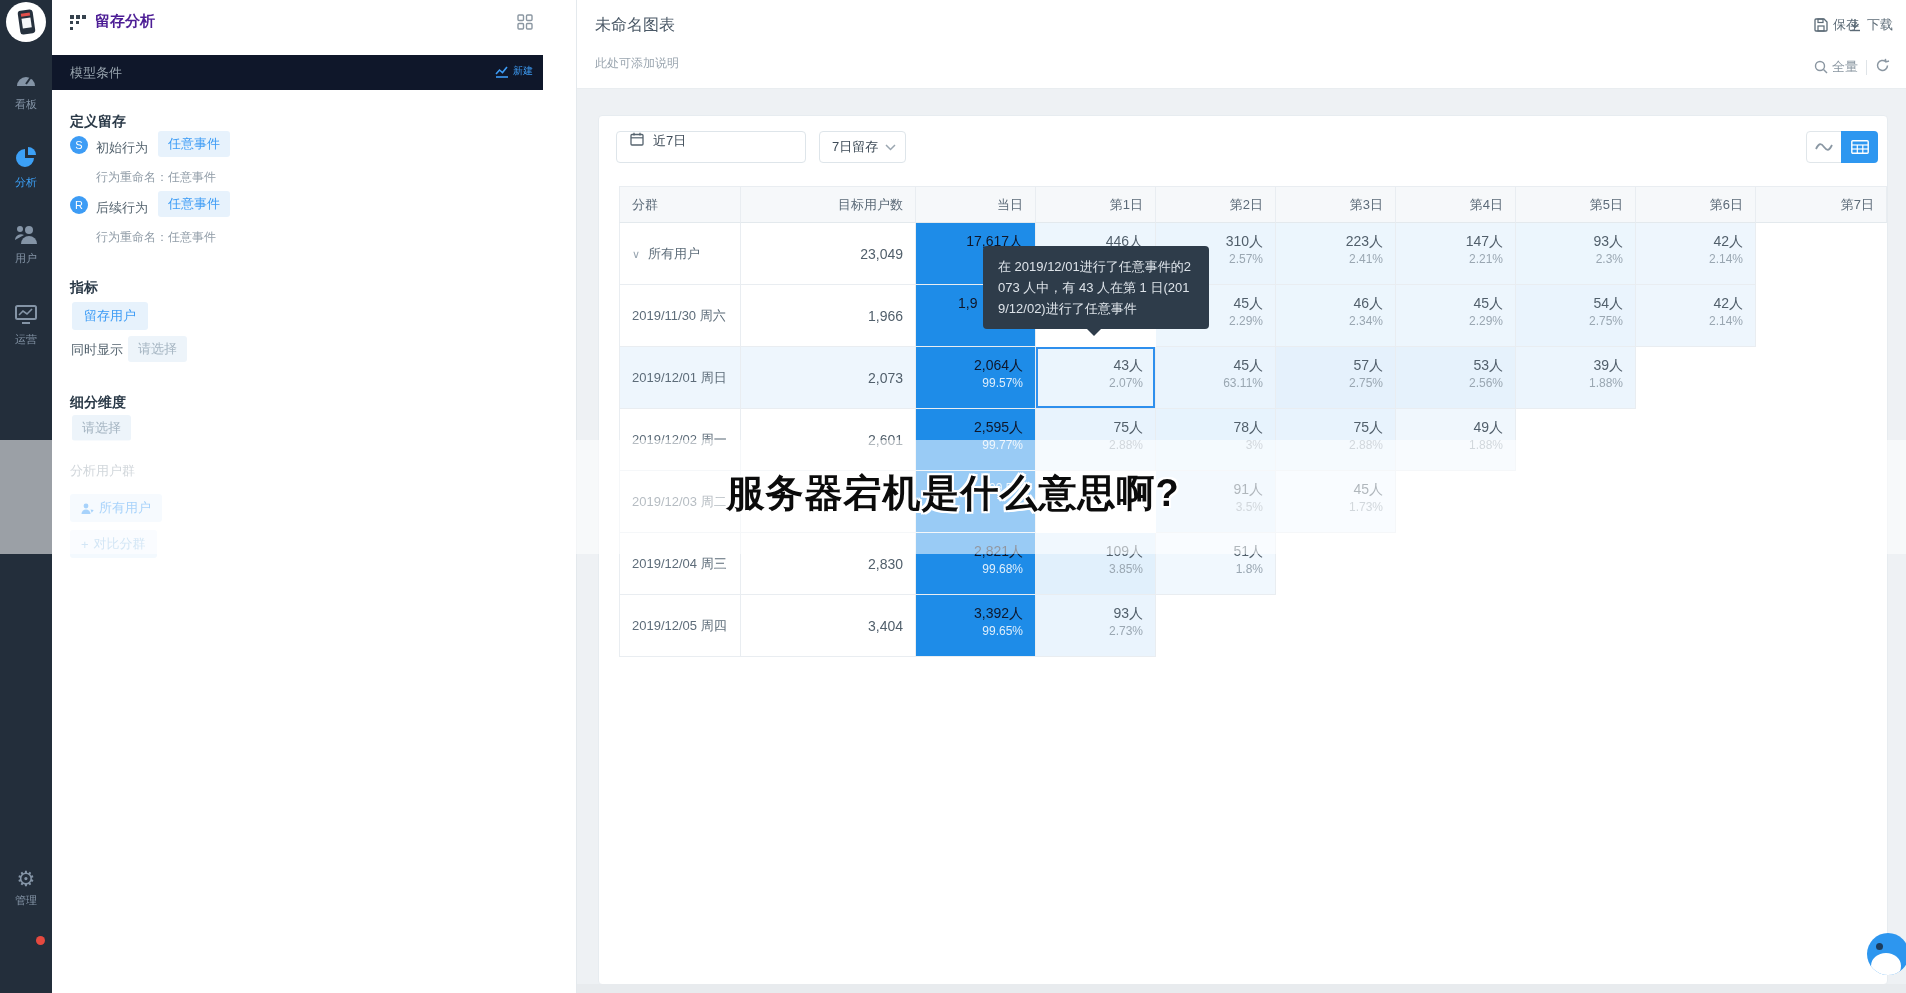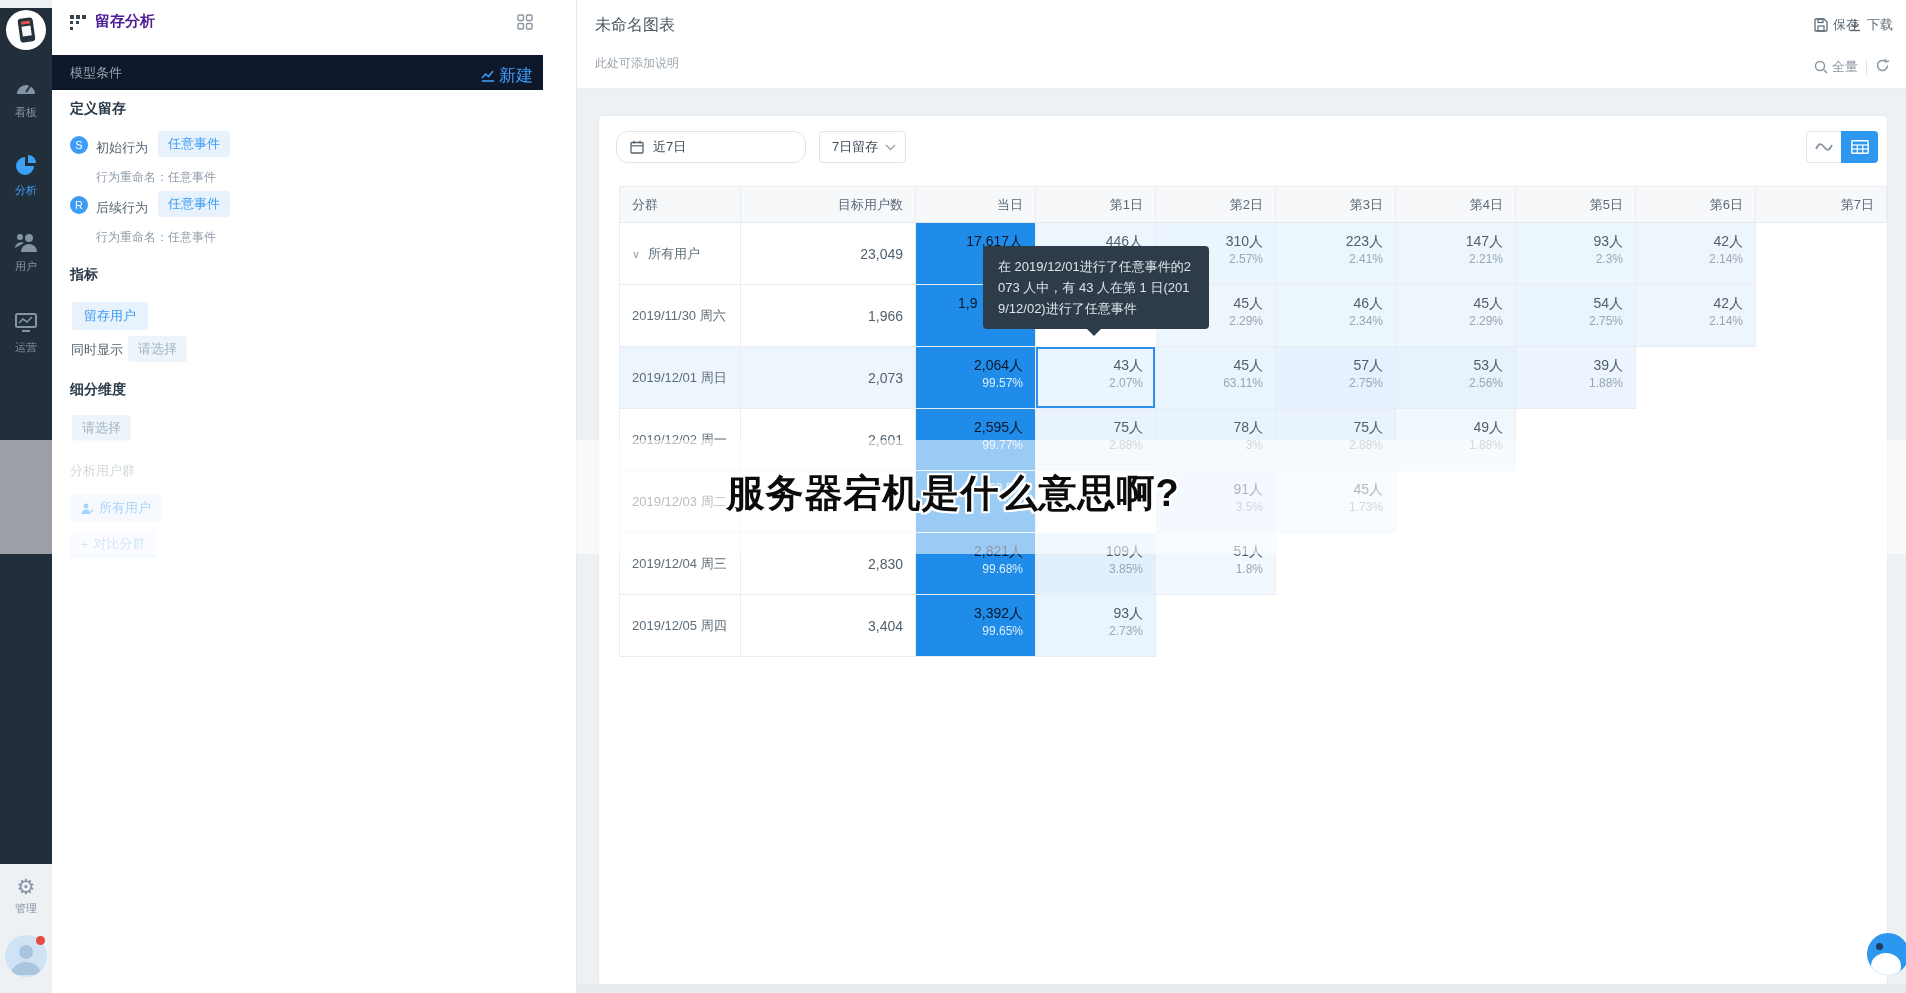--- a/index.html
+++ b/index.html
@@ -2,21 +2,21 @@
 <html><head>
 <meta charset="utf-8">
 <style>
   html,body{margin:0;padding:0;}
   body{width:1906px;height:993px;position:relative;overflow:hidden;
        font-family:"Liberation Sans","DejaVu Sans",sans-serif;
        background:#eef1f4;-webkit-font-smoothing:antialiased;}
   .abs{position:absolute;}
 
   
-  #rail{left:0;top:8px;width:52px;height:856px;background:#232e3b;z-index:10;}
+  #rail{left:0;top:0;width:52px;height:993px;background:#232e3b;z-index:10;}
   #logo{left:6px;top:2px;width:40px;height:40px;border-radius:50%;background:#fff;
         display:flex;align-items:center;justify-content:center;}
   .phone{width:15px;height:24px;border-radius:3px;background:#26313e;position:relative;transform:rotate(-8deg);}
   .phone:before{content:"";position:absolute;left:3px;top:3px;width:9px;height:3px;background:#e2504c;}
   .phone:after{content:"";position:absolute;left:3px;top:8px;width:9px;height:10px;background:#f4f6f8;}
   .nav-item{left:0;width:52px;text-align:center;color:#8494a6;}
   .nav-item .lbl{display:block;font-size:11px;margin-top:3px;}
   .nav-item.active{color:#3ca0f6;}
   .nav-item svg{display:inline-block;}
   #gear{font-size:21px;line-height:22px;color:#8494a6;}
@@ -24,22 +24,22 @@
   #avatar svg{display:block;margin:6px auto 0;}
   #avatar-dot{left:36px;top:936px;width:9px;height:9px;border-radius:50%;background:#e5493f;z-index:12;}
 
   
   #panel{left:52px;top:0;width:524px;height:993px;background:#fff;border-right:1px solid #e4e9ed;z-index:5;}
   #panel-title{left:43px;top:12px;font-size:15px;font-weight:600;color:#4c1d95;}
   .dots-icon{left:18px;top:15px;}
   #apps-icon{left:465px;top:14px;}
   #model-bar{left:0;top:55px;width:491px;height:35px;background:#0f172a;}
   #model-label{left:18px;top:9px;font-size:13px;color:#98a4ae;}
-  #new-btn{right:10px;top:9px;font-size:17px;color:#3d9cf5;display:flex;align-items:center;gap:4px;cursor:pointer;}
-  .sec-title{font-size:14px;font-weight:700;color:#2b3a48;}
+  #new-btn{right:10px;top:9px;font-size:10px;color:#3d9cf5;display:flex;align-items:center;gap:4px;cursor:pointer;}
+  .sec-title{font-size:14px;font-weight:700;color:#2b3a48;margin-top:13px;}
   .badge{width:18px;height:18px;border-radius:50%;background:#3d9cf5;color:#fff;font-size:11px;
          display:inline-flex;align-items:center;justify-content:center;}
   .row-label{font-size:13px;color:#55646f;}
   .chip{display:inline-block;background:#e7f2fc;color:#3d9cf5;font-size:13px;border-radius:3px;
         padding:4px 10px;cursor:pointer;}
   .chip.ghost{background:#edf4fa;color:#a4b4c1;}
   .chip.big{padding:5px 12px;}
   .rename{font-size:12px;color:#919da8;}
   .muted-title{font-size:13px;color:#9aa6b0;}
   .soft-btn{display:inline-flex;align-items:center;gap:5px;background:#eaf4fd;color:#3d9cf5;
@@ -51,22 +51,22 @@
   #chart-title{left:19px;top:15px;font-size:16px;color:#4a5866;}
   #chart-subtitle{left:19px;top:55px;font-size:12px;color:#9aa5af;}
   .hdr-act{display:flex;align-items:center;gap:5px;font-size:13px;color:#5b6a76;cursor:pointer;}
   #save-btn{left:1212px;top:16px;padding-left:26px;}
   #download-btn{left:1272px;top:16px;}
   #scope-row{left:1238px;top:58px;display:flex;align-items:center;gap:8px;color:#8a96a1;font-size:13px;}
   .vdiv{width:1px;height:15px;background:#dfe4e8;}
 
   
   #card{left:598px;top:115px;width:1288px;height:868px;background:#fff;border:1px solid #e7ecf0;border-radius:4px;}
-  #date-input{left:17px;top:15px;width:190px;height:32px;border:1px solid #dee5ea;border-radius:12px;
-      display:flex;align-items:center;gap:9px;padding:0 0 0 13px;box-sizing:border-box;font-size:13px;color:#3f4c58;cursor:pointer;}
+  #date-input{left:17px;top:15px;width:190px;height:32px;border:1px solid #dee5ea;border-radius:4px;
+      display:flex;align-items:flex-start;gap:9px;padding:0 0 0 13px;box-sizing:border-box;font-size:13px;color:#3f4c58;cursor:pointer;}
   #ret-select{left:220px;top:15px;width:87px;height:32px;border:1px solid #dee5ea;border-radius:4px;
       display:flex;align-items:center;justify-content:space-between;padding:0 9px 0 12px;box-sizing:border-box;
       font-size:13px;color:#3f4c58;cursor:pointer;}
   #toggle-line{left:1207px;top:15px;width:36px;height:32px;background:#fff;border:1px solid #e0e6ea;
       border-radius:4px 0 0 4px;display:flex;align-items:center;justify-content:center;cursor:pointer;box-sizing:border-box;}
   #toggle-table{left:1242px;top:15px;width:37px;height:32px;background:#2e97f0;border-radius:0 4px 4px 0;
       display:flex;align-items:center;justify-content:center;cursor:pointer;}
 
   
   #tbl-wrap{left:20px;top:70px;}

